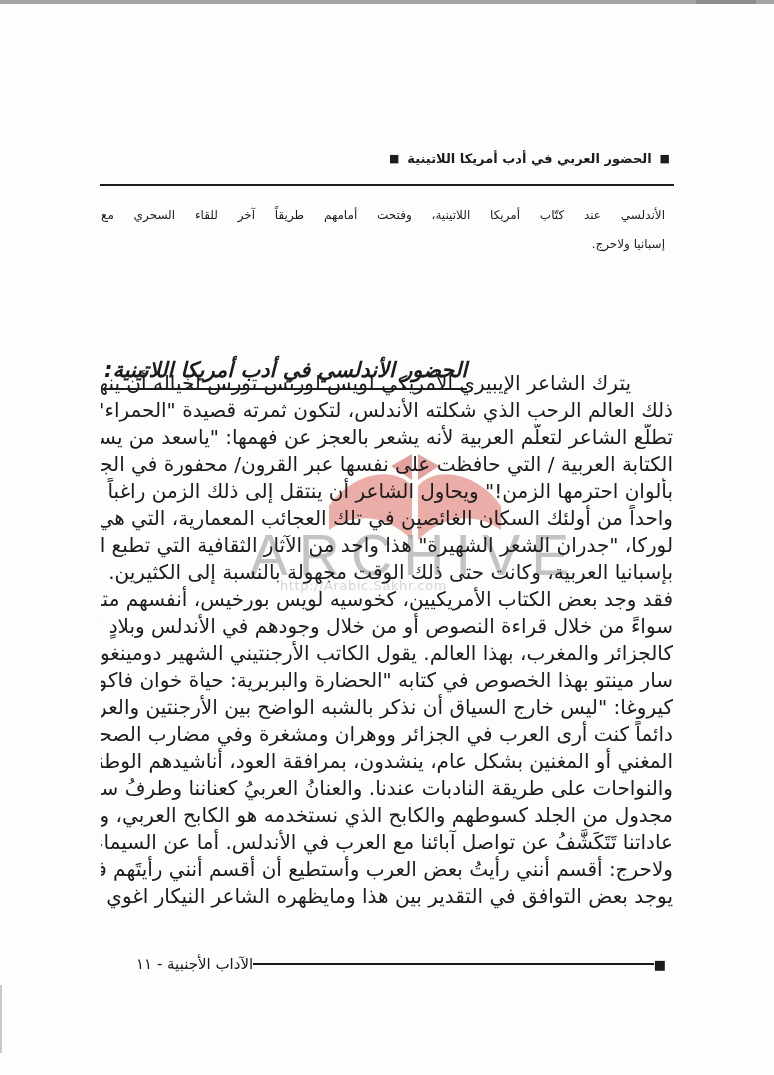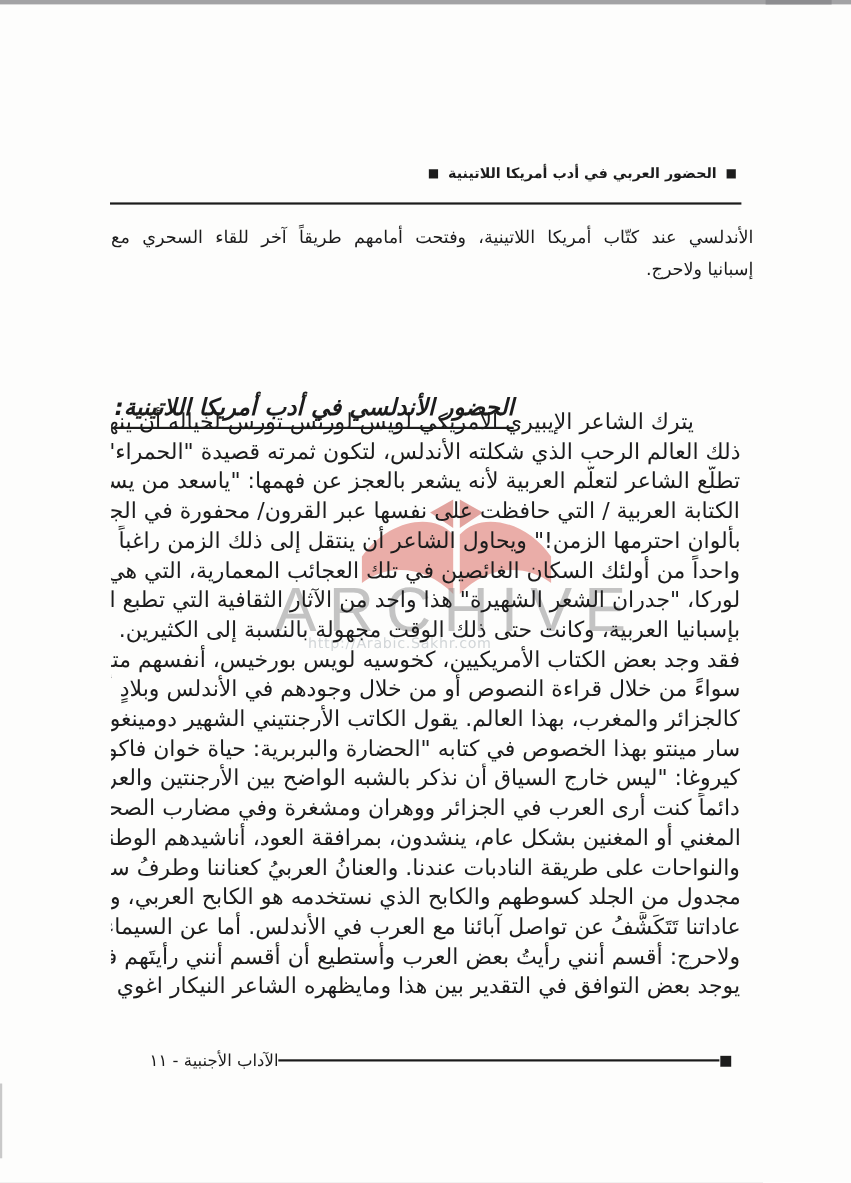--- a/index.html
+++ b/index.html
@@ -19,21 +19,21 @@
 
   .header{
     position:absolute;top:151px;right:104px;left:100px;
     text-align:right;font-size:13px;font-weight:bold;z-index:2;
     letter-spacing:0;
   }
   .header .sq{font-size:11px;position:relative;top:-1px;}
   .header .htitle{padding:0 8px;}
   .rule-top{position:absolute;top:184px;left:100px;right:100px;height:2px;background:#1b1b1b;z-index:2;}
 
-  .intro{position:absolute;top:201px;left:101px;right:89px;font-size:16px;line-height:29px;z-index:2;}
+  .intro{position:absolute;top:201px;left:101px;right:109px;font-size:12px;line-height:29px;z-index:2;}
   .intro .tline:last-child{text-align-last:right;}
 
   .section-title{
     position:absolute;top:314px;left:104px;z-index:2;
     font-size:21px;font-weight:bold;font-style:italic;
     padding-bottom:6px;border-bottom:2px solid #1b1b1b;
     white-space:nowrap;
     margin-top:44px;
   }
 

